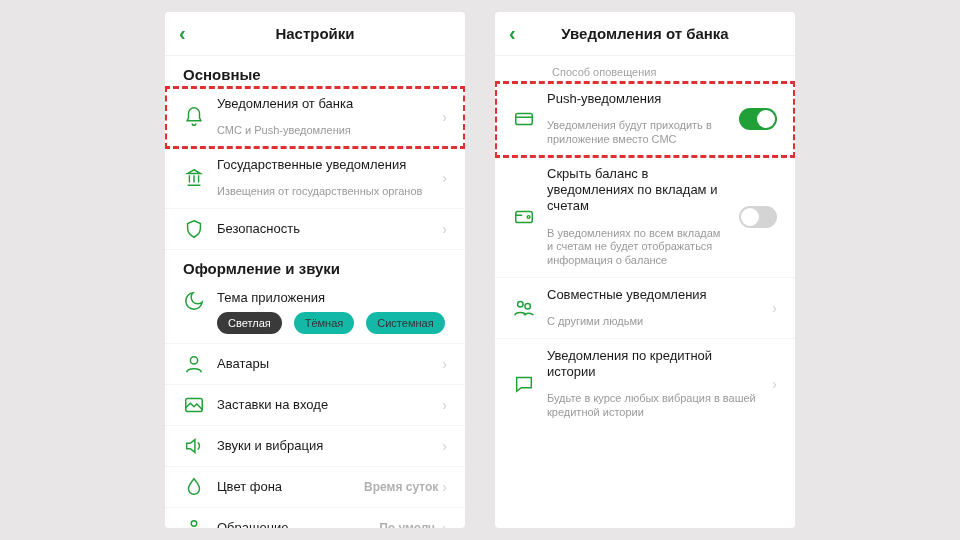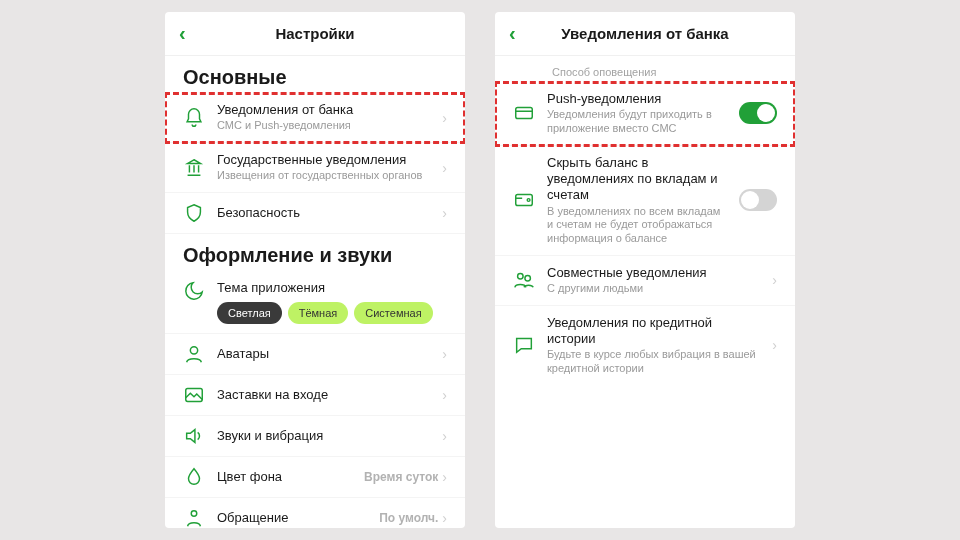--- a/index.html
+++ b/index.html
@@ -39,21 +39,21 @@
     font-weight: bold;
     cursor: pointer;
   }
   .topbar .title {
     font-weight: 600;
     font-size: 15px;
   }
   .content { flex: 1; overflow: hidden; }
   .section-head {
     font-weight: 700;
-    font-size: 20px;
+    font-size: 15px;
     padding: 10px 18px 4px;
   }
   .subhead {
     color: #a3a3a3;
     font-size: 11px;
     padding: 10px 18px 4px;
     margin-left: 39px;
   }
   .row {
     display: flex;
@@ -66,40 +66,40 @@
   }
   .row:last-child { border-bottom: none; }
   .row .icon {
     width: 22px; height: 22px;
     flex-shrink: 0;
     color: #21a038;
   }
   .row .icon svg { width: 100%; height: 100%; stroke: currentColor; fill: none; stroke-width: 1.6; }
   .row .text { flex: 1; min-width: 0; }
   .row .label { font-size: 13px; color: #1a1a1a; line-height: 1.25; }
-  .row .sub { font-size: 11px; color: #9a9a9a; margin-top: 1px; line-height: 1.25; }
+  .row .sub { font-size: 11px; color: #9a9a9a; margin-top: 12px; line-height: 1.25; }
   .row .tail {
     color: #c4c4c4;
     font-size: 12px;
     display: flex;
     align-items: center;
     gap: 4px;
   }
   .row .tail .val { color: #b2b2b2; font-size: 12px; font-weight: bold; }
   .chev { color: #d0d0d0; font-size: 14px; }
   .pills {
     display: flex;
-    gap: 6px;
+    gap: 12px;
     margin-top: 6px;
   }
   .pill {
     font-size: 11px;
     padding: 5px 11px;
     border-radius: 14px;
-    background: #bef264;
+    background: #14b8a6;
     color: #333;
     cursor: pointer;
   }
   .pill.active {
     background: #3a3a3a;
     color: #fff;
   }
   .toggle {
     width: 38px; height: 22px;
     background: #21a038;

